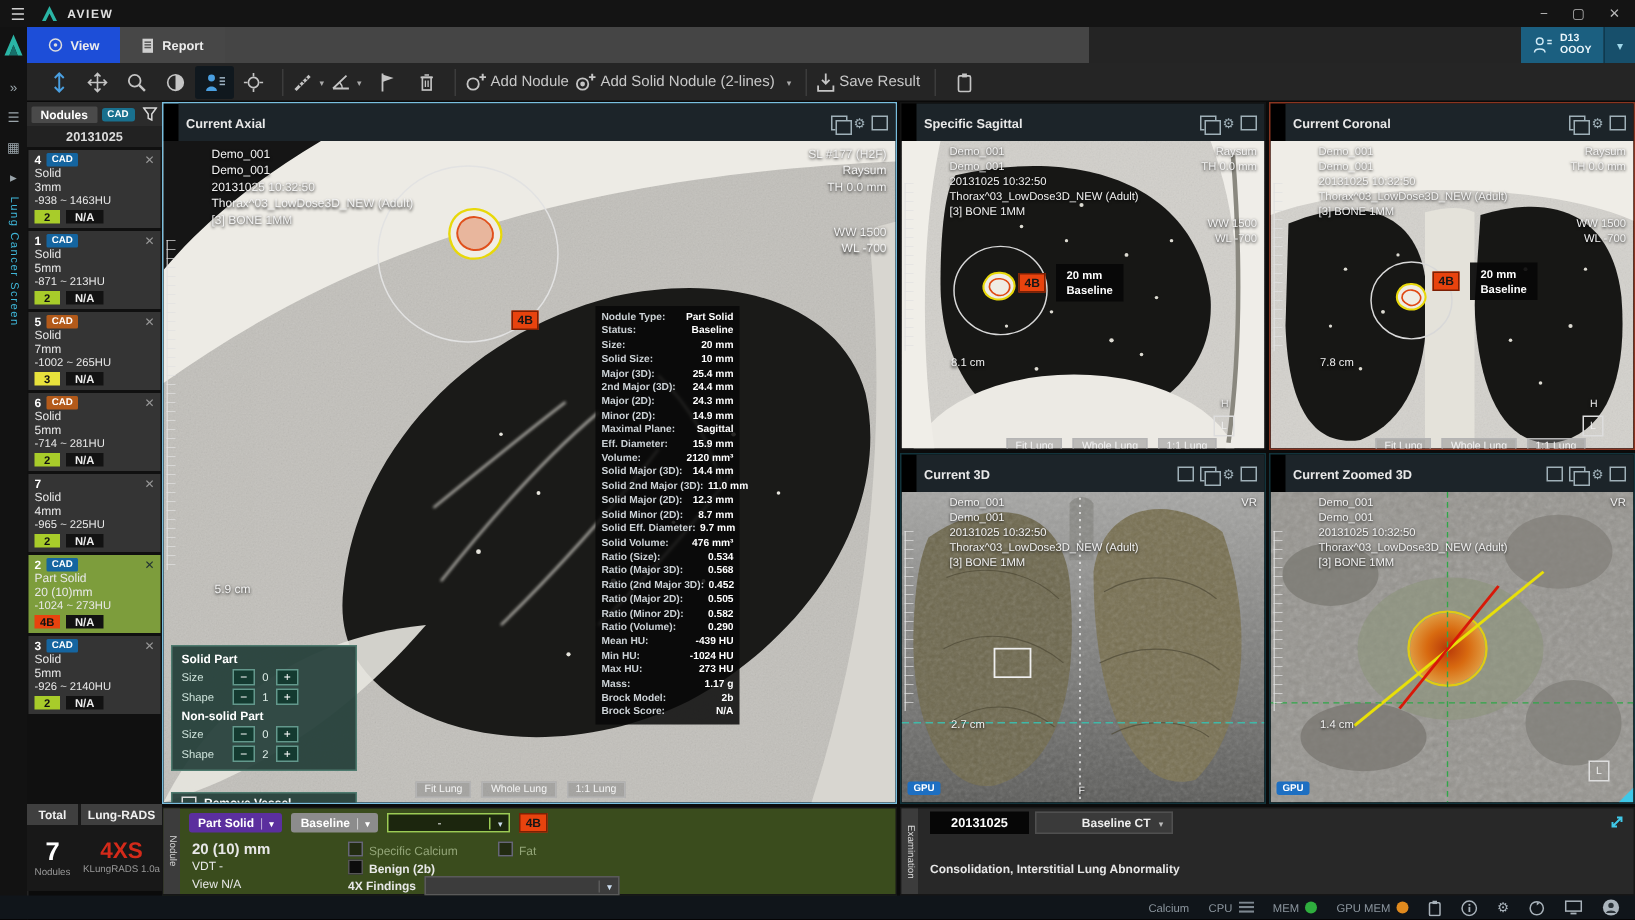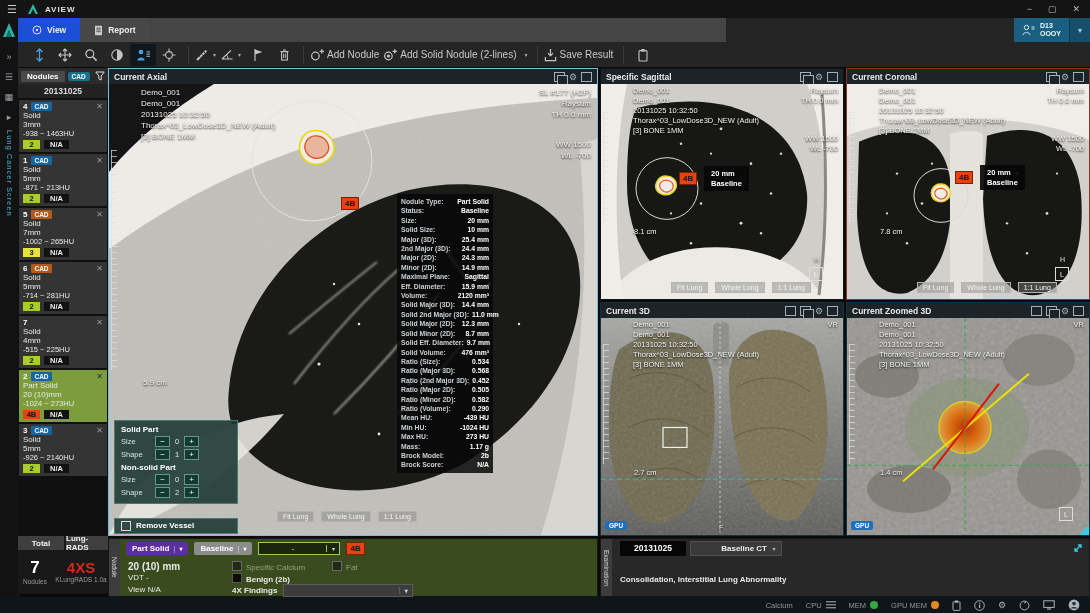--- a/index.html
+++ b/index.html
@@ -50,21 +50,21 @@
   .scorechip{min-width:13px;text-align:center;font-size:7.5px;font-weight:bold;color:#111;padding:0 2px;}
   .nachip{background:#121212;color:#eee;font-size:7.5px;font-weight:bold;padding:0 6px;}
   
   #totals{position:absolute;left:18px;top:536px;width:90px;height:58px;background:#181818;}
   #totals .hrow{display:flex;gap:2px;height:14px;}
   #totals .hcell{background:#3f3f3f;color:#f0f0f0;font-size:8px;font-weight:bold;display:flex;align-items:center;justify-content:center;}
   #totals .vrow{display:flex;gap:2px;height:42px;}
   #totals .vcell{display:flex;flex-direction:column;align-items:center;justify-content:center;}
   
   .vp{position:absolute;background:#000;box-sizing:border-box;display:flex;flex-direction:column;}
-  .vp-h{height:15px;background:#1c2429;display:flex;align-items:center;padding:0 5px;gap:4px;flex:none;}
+  .vp-h{height:25px;background:#1c2429;display:flex;align-items:center;padding:0 5px;gap:4px;flex:none;margin-left:10px;}
   .vp-title{font-size:8.5px;font-weight:bold;color:#e8e8e8;margin-right:auto;white-space:nowrap;}
   .vp-body{position:relative;flex:1;overflow:hidden;}
   .art{position:absolute;left:0;top:0;width:100%;height:100%;}
   .hic{width:9px;height:8px;border:1px solid #9fb0b8;position:relative;}
   .hic.copy:after{content:"";position:absolute;left:2px;top:2px;width:9px;height:8px;border:1px solid #9fb0b8;background:#1c2429;}
   .hic.gearish{border:none;color:#9fb0b8;font-size:9px;line-height:8px;width:auto;}
   .ov{position:absolute;font-size:8px;line-height:11px;color:#f2f2f2;text-shadow:0 1px 2px rgba(0,0,0,.95);white-space:nowrap;margin-left:27px;}
   .ov.small{font-size:7.5px;line-height:10px;}
   .ov.right{text-align:right;}
   .badge4b{position:absolute;background:#e8430e;border:1px solid #7c2004;color:#161616;font-weight:bold;font-size:8px;line-height:9px;padding:1px 3px;}
@@ -351,21 +351,21 @@
         </div>
 
         <div class="ncard">
           <div class="r1">
             <span class="num">7</span>
 
             <span class="x">✕</span>
           </div>
           <div class="ln">Solid</div>
           <div class="ln">4mm</div>
-          <div class="ln" style="font-size:7.5px">-515 ~ 225HU</div>
+          <div class="ln" style="font-size:7.5px">-965 ~ 225HU</div>
           <div class="r5">
             <span class="scorechip" style="background-color: rgb(168, 204, 42);">2</span>
             <span class="nachip">N/A</span>
           </div>
         </div>
 
         <div class="ncard selected">
           <div class="r1">
             <span class="num">2</span>
             <span class="cadb" style="background-color: rgb(21, 101, 160);">CAD</span>
@@ -392,21 +392,21 @@
           <div class="r5">
             <span class="scorechip" style="background-color: rgb(168, 204, 42);">2</span>
             <span class="nachip">N/A</span>
           </div>
         </div>
       </div>
   </div>
 
   <div id="totals">
     <div class="hrow">
-      <div class="hcell" style="width:46px">Total</div>
+      <div class="hcell" style="width:34px">Total</div>
       <div class="hcell" style="flex:1">Lung-RADS</div>
     </div>
     <div class="vrow">
       <div class="vcell" style="width:34px">
         <div style="font-size:17px;font-weight:bold;color:#fff">7</div>
         <div style="font-size:6.5px;color:#999">Nodules</div>
       </div>
       <div class="vcell" style="flex:1">
         <div style="font-size:15px;font-weight:bold;color:#d42a1a">4XS</div>
         <div style="font-size:6.5px;color:#999">KLungRADS 1.0a</div>

